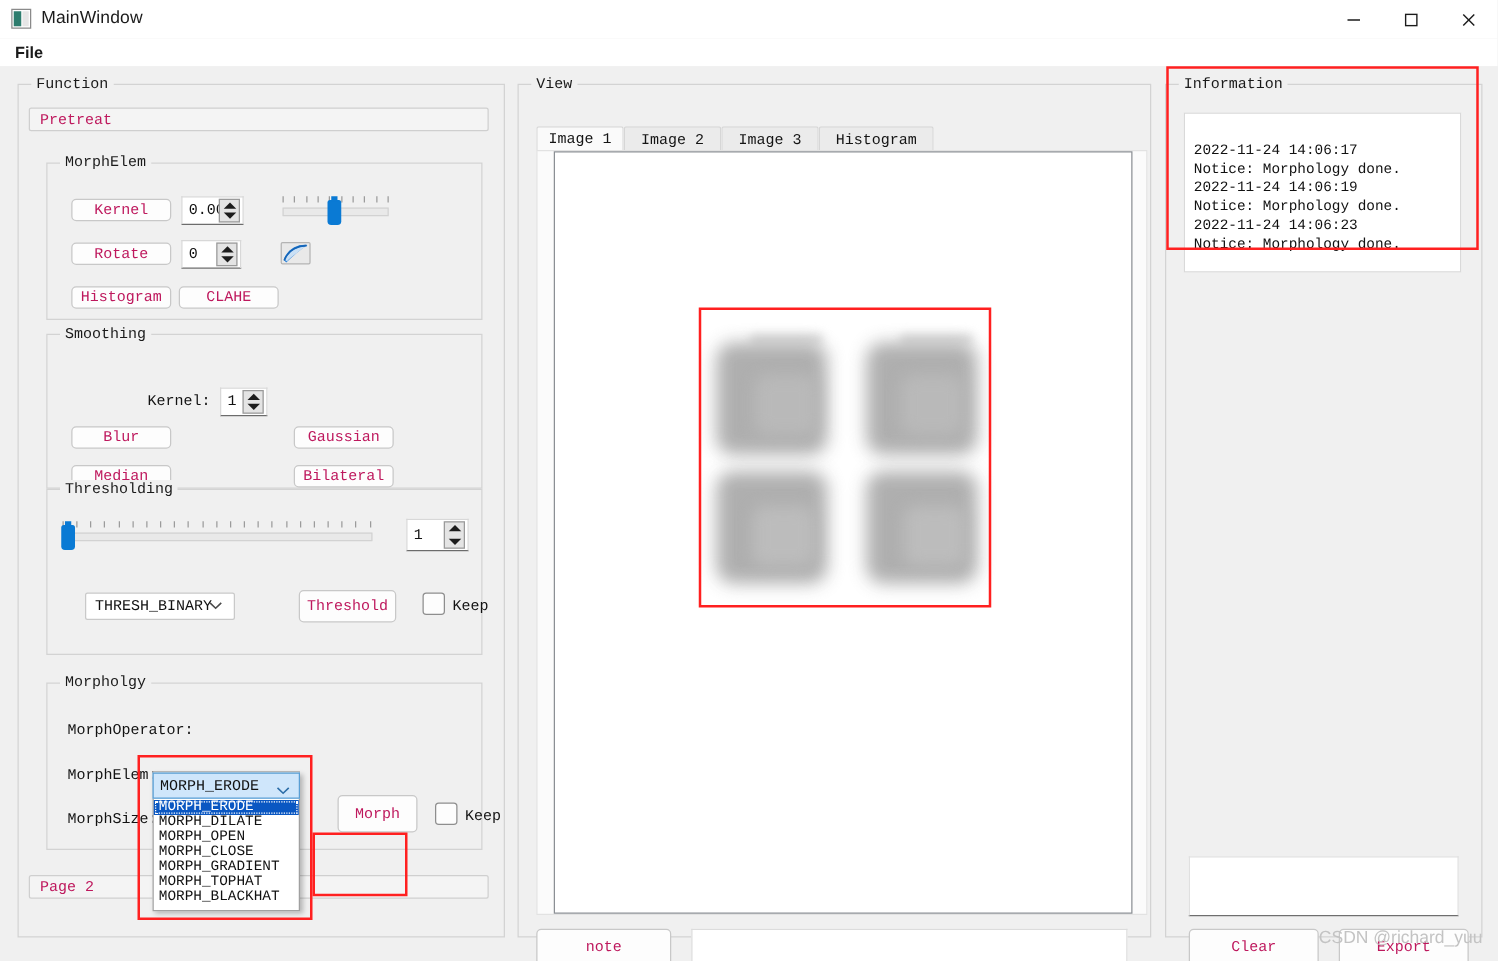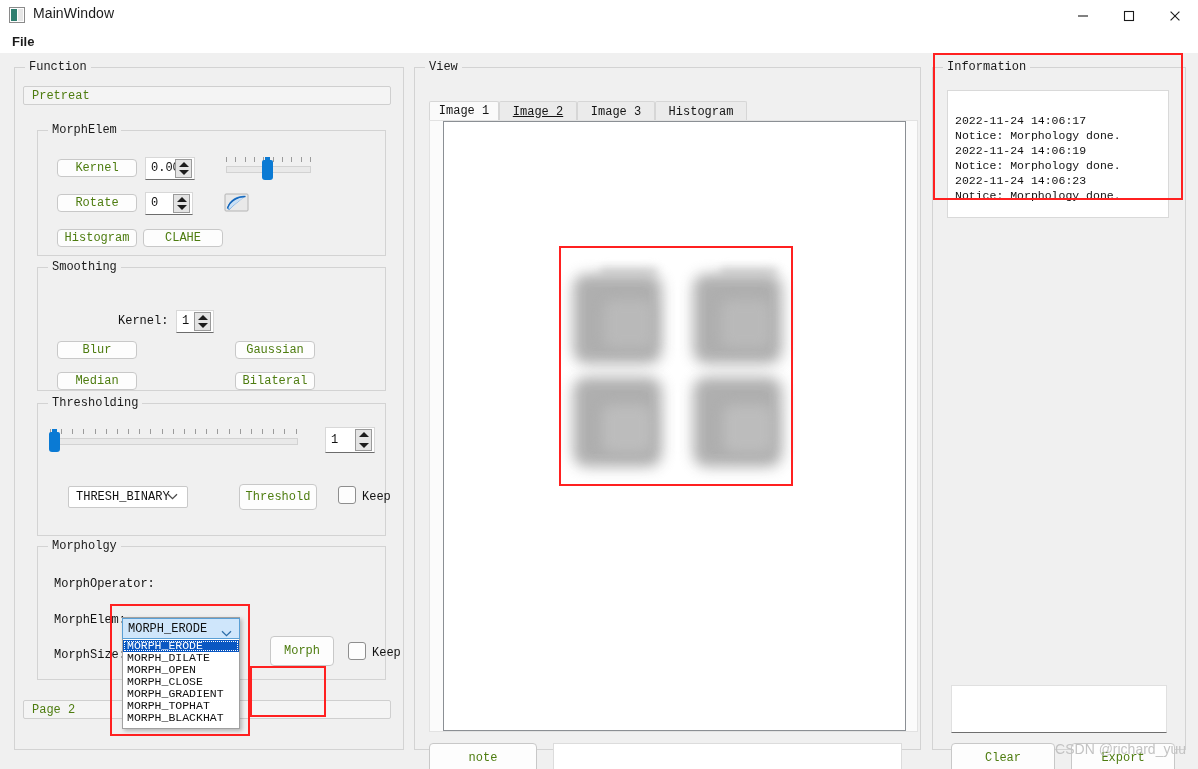--- a/index.html
+++ b/index.html
@@ -60,21 +60,21 @@
     font-size: 12px; color: #1a1a1a; white-space: nowrap;
   }
 
   
   .btn {
     position: absolute;
     background: #fdfdfd;
     border: 1px solid #c8c8c8;
     border-radius: 4px;
     font-family: "Liberation Mono", monospace;
-    font-size: 12px; color: #4d7c0f;
+    font-size: 12px; color: #be185d;
     display: flex; align-items: center; justify-content: center;
     box-sizing: border-box;
     cursor: default;
   }
   .btn.wide-flat { border-radius: 2px; justify-content: flex-start; padding-left: 8px; background: #f4f4f4; border:1px solid #cfcfcf;}
 
   
   .spin { position: absolute; height: 23px; box-sizing: border-box;
     background:#ffffff; border:1px solid #d8d8d8; border-bottom: 1px solid #6c6c6c; }
   .spin .val {
@@ -319,21 +319,21 @@
             <i class="dn"></i>
           </span>
       </div>
 
       <div class="btn" style="left:19px; top:73px; width:80px; height:18px;">Blur</div>
       <div class="btn" style="left:197px; top:73px; width:80px; height:18px;">Gaussian</div>
       <div class="btn" style="left:19px; top:104px; width:80px; height:18px;">Median</div>
       <div class="btn" style="left:197px; top:104px; width:80px; height:18px;">Bilateral</div>
     </div>
 
-    <div class="groupbox" style="left:22px; top:335px; width:347px; height:131px;text-decoration:underline;">
+    <div class="groupbox" style="left:22px; top:323px; width:347px; height:131px;text-decoration:underline;">
       <div class="gtitle">Thresholding</div>
 
       <div class="slider" style="left:12px; top:25px; width:248px; height:26px;">
         <div class="ticks">
           <span style="left:0%"></span>
             <span style="left:4.5%"></span>
             <span style="left:9%"></span>
           <span style="left:13.5%"></span>
             <span style="left:18%"></span>
             <span style="left:22.5%"></span>
@@ -418,21 +418,21 @@
 
   <div class="annot" style="left:110px; top:551px; width:140px; height:132px; z-index:45;"></div>
 
   <div class="annot" style="left:250px; top:613px; width:76px; height:51px; z-index:45;"></div>
 
   <div class="groupbox" style="left:414px; top:14px; width:505px; height:681px;">
     <div class="gtitle">View</div>
 
     <div id="tabstrip">
       <div class="tab active" style="left:0px; width:70px;">Image 1</div>
-      <div class="tab" style="left:70px; width:78px;text-decoration:underline;">Image 2</div>
+      <div class="tab" style="left:70px; width:78px;">Image 2</div>
       <div class="tab" style="left:148px; width:78px;">Image 3</div>
       <div class="tab" style="left:226px; width:92px;">Histogram</div>
     </div>
 
     <div id="image-panel">
       <div id="image-canvas">
 
         <div class="blob-tab" style="left:156px; top:145px; width:58px; height:9px;"></div>
         <div class="blob-tab" style="left:276px; top:145px; width:58px; height:9px;"></div>
 

